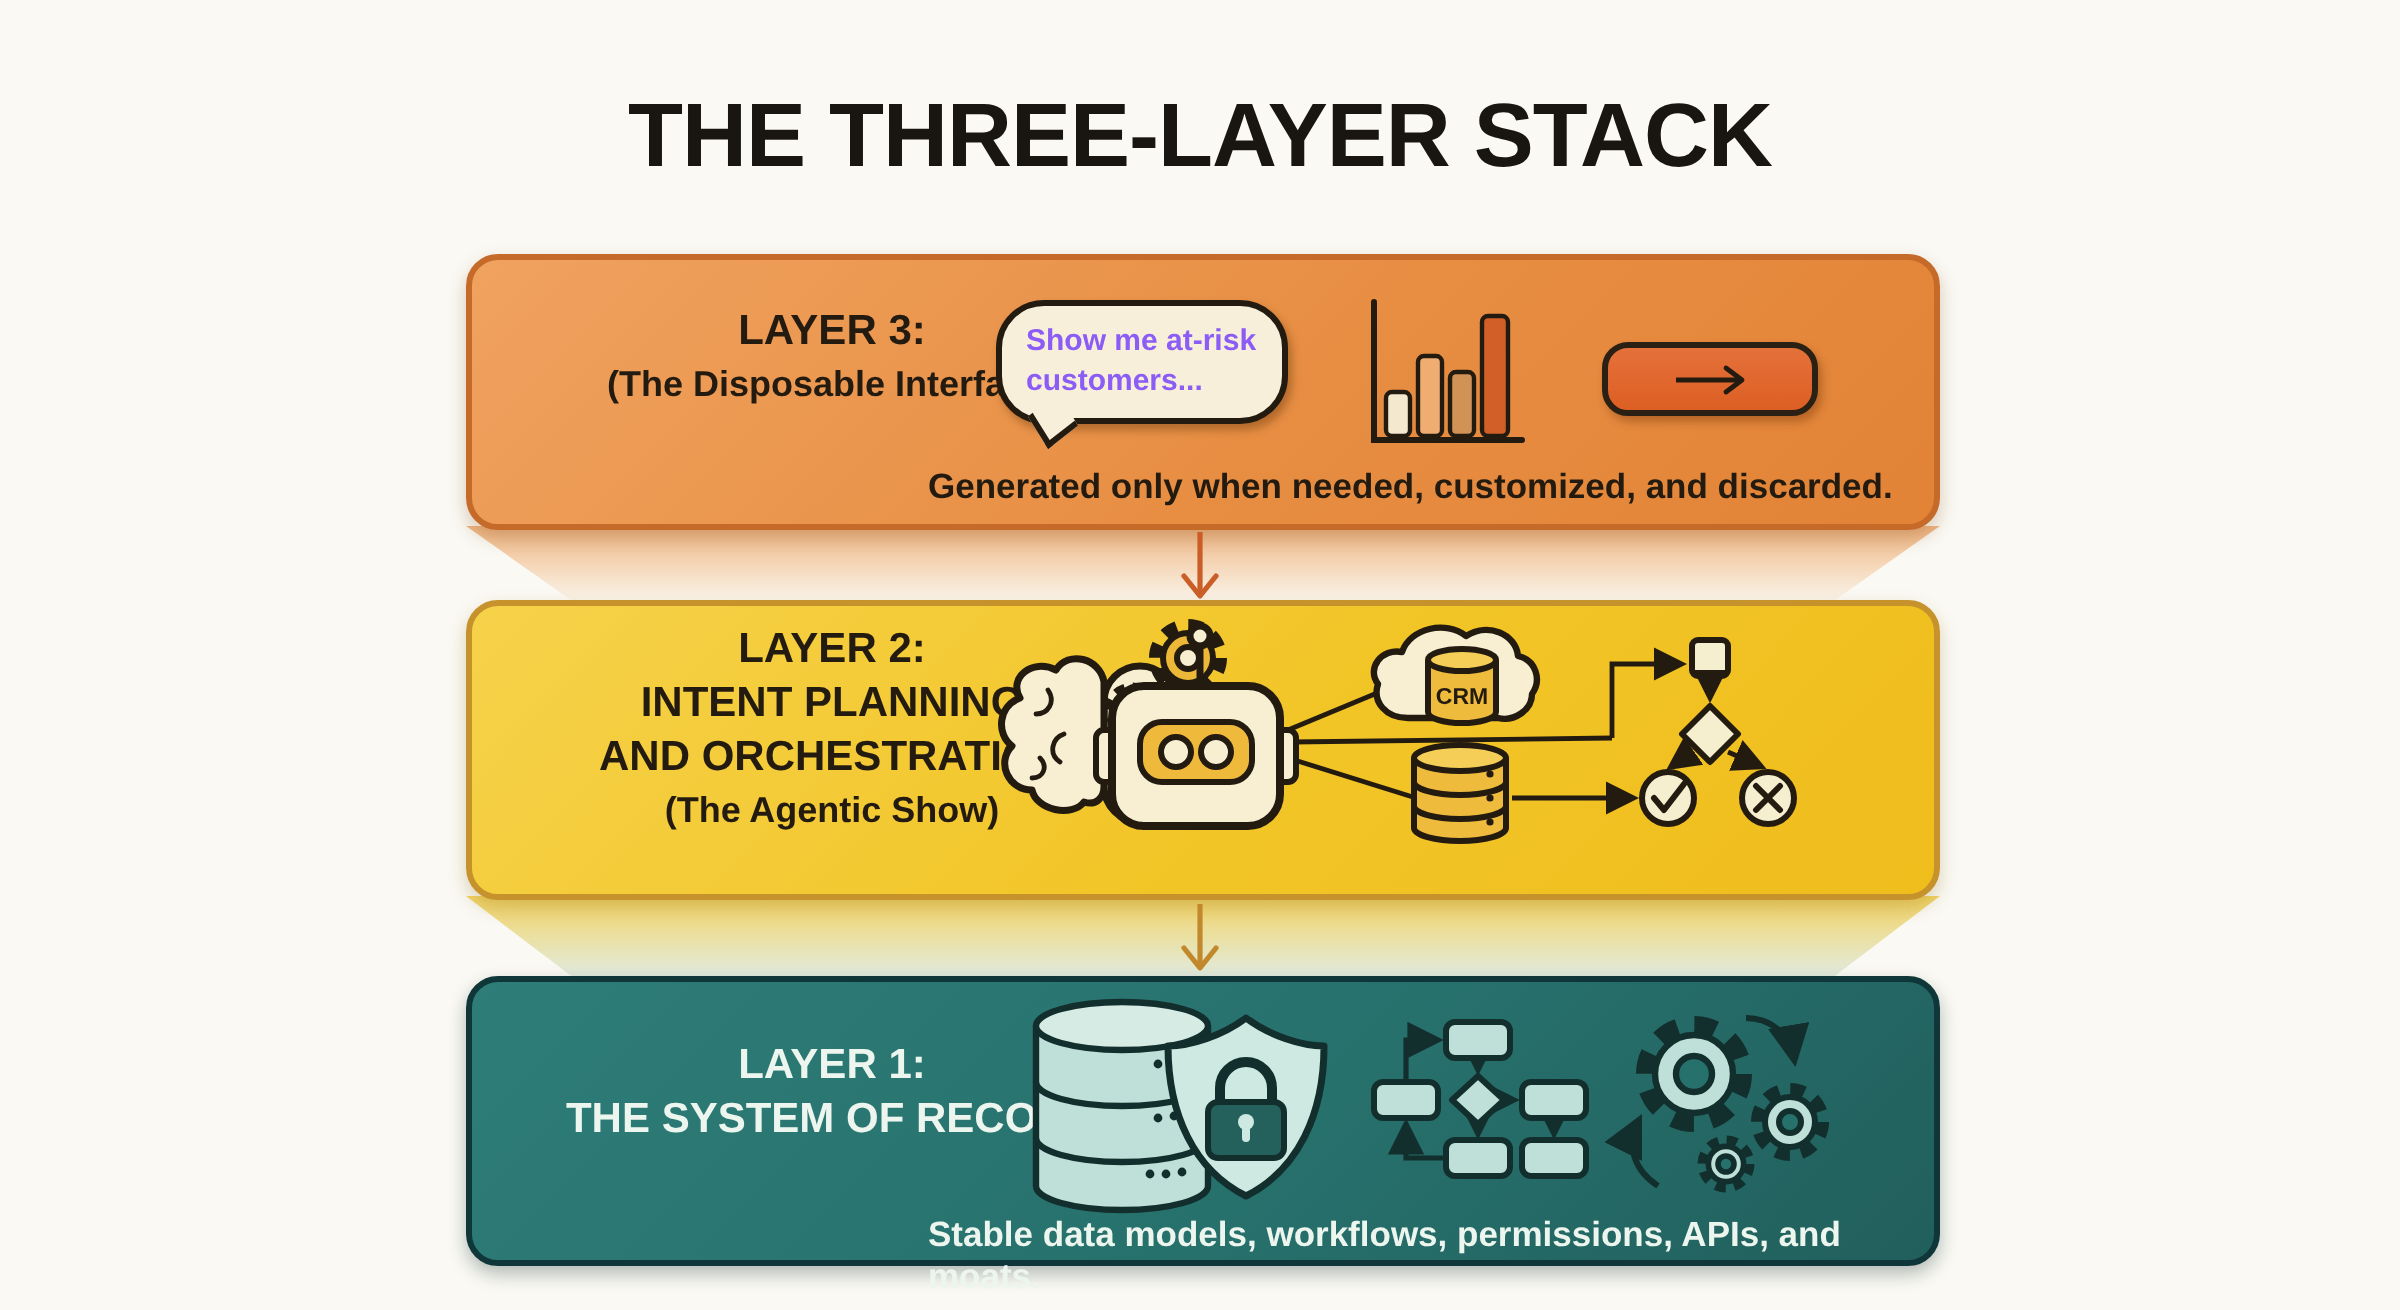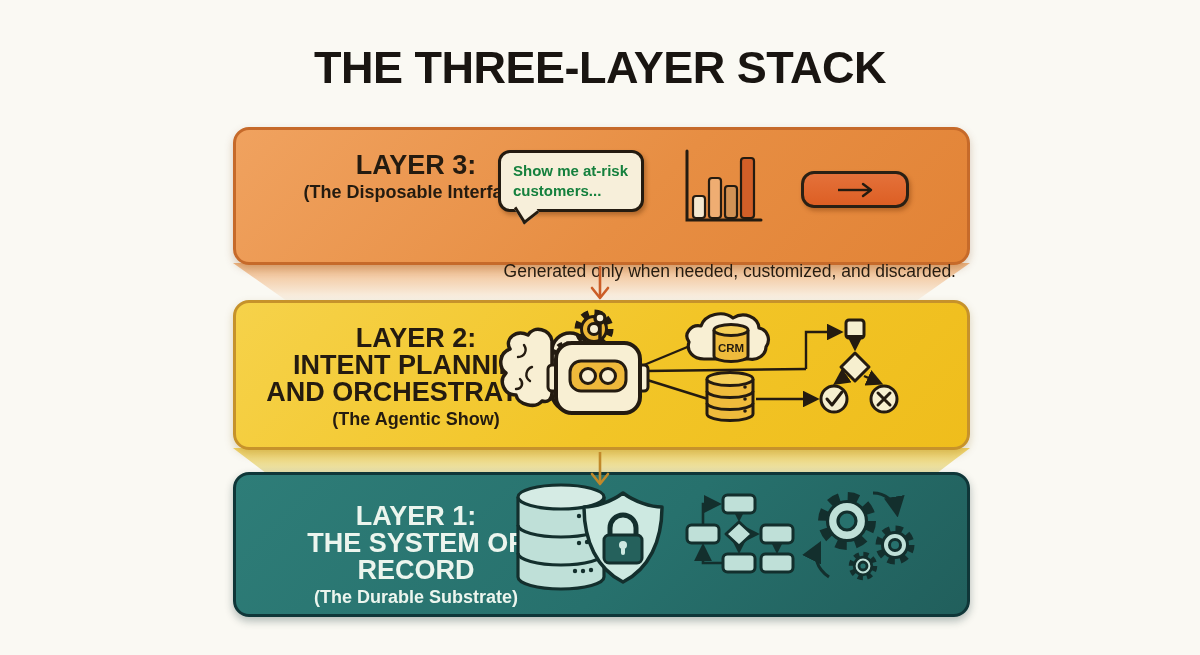--- a/index.html
+++ b/index.html
@@ -22,44 +22,44 @@
     border:3px solid #C66A2A;
     box-shadow:0 4px 9px rgba(120,60,10,0.25);
   }
   .layer-agentic {
     top:300px; height:150px;
     background:linear-gradient(135deg,#F6D24A 0%,#F2C527 55%,#EFBD1C 100%);
     border:3px solid #C6922B;
     box-shadow:0 4px 9px rgba(130,95,10,0.25);
   }
   .layer-record {
-    top:472px; height:145px;
+    top:488px; height:145px;
     background:linear-gradient(135deg,#2E7D78 0%,#27716D 55%,#215F5C 100%);
     border:3px solid #0F3638;
     box-shadow:0 4px 9px rgba(10,40,40,0.3);
   }
   .label-block { position:absolute; left:12px; width:336px; text-align:center; color:#241B10; }
   .layer-pixels .label-block { top:22px; }
-  .layer-agentic .label-block { top:22px; }
+  .layer-agentic .label-block { top:8px; }
   .layer-record .label-block { top:28px; color:#ECF5EE; }
-  .heading-line { font-size:27px; font-weight:800; line-height:27px; }
+  .heading-line { font-size:21px; font-weight:800; line-height:27px; }
   .subtitle-line { font-size:18px; font-weight:700; line-height:27px; }
   .caption {
-    position:absolute; left:228px; width:492px; text-align:right;
-    font-size:17.5px; font-weight:400; color:#241B10;margin-top:28px;
+    position:absolute; left:228px; width:492px; text-align:left;
+    font-size:17.5px; font-weight:700; color:#241B10;
   }
   .layer-pixels .caption { top:103px; }
   .layer-agentic .caption { top:122px; }
   .layer-record .caption { top:116px; color:#ECF5EE; }
 
   
   .speech-bubble {
     position:absolute; left:262px; top:20px; width:146px; box-sizing:border-box;
-    background:#F7EFDA; border:3px solid #241B10; border-radius:12px;
-    padding:8px 12px; font-size:15px; font-weight:700; line-height:20px; color:#15803d;
+    background:#F7EFDA; border:3px solid #241B10; border-radius:24px;
+    padding:8px 12px; font-size:15px; font-weight:700; line-height:20px; color:#8b5cf6;
     box-shadow:2px 3px 4px rgba(110,60,15,0.45);
   }
   .bubble-tail {
     position:absolute; left:16px; bottom:-11px; width:16px; height:16px;
     background:#F7EFDA; border-right:3px solid #241B10; border-bottom:3px solid #241B10;
     transform:rotate(52deg) skewY(6deg);
   }
   
   .action-button {
     position:absolute; left:565px; top:41px; width:108px; height:37px;
@@ -213,21 +213,20 @@
         <path d="M 384 86 L 396 98 M 396 86 L 384 98" stroke="#241B10" stroke-width="3" stroke-linecap="round"></path>
       </g>
     </svg>
 
   </div>
 
   <div class="layer layer-record">
     <div class="label-block">
       <div class="heading-line">LAYER 1:</div>
       <div class="heading-line">THE SYSTEM OF RECORD</div>
-      <div class="subtitle-line">(The Durable Substrate)</div>
     </div>
 
     <svg class="icon-abs" style="left:275px; top:6px;" width="410" height="112" viewBox="0 0 410 112">
       <defs>
         <marker id="m1" markerWidth="7" markerHeight="7" refX="5.5" refY="3.5" orient="auto">
           <path d="M0,0 L7,3.5 L0,7 Z" fill="#132F2D"></path>
         </marker>
       </defs>
 
       <g>
@@ -274,15 +273,16 @@
         <circle cx="336" cy="40" r="9" fill="#27716D" stroke="#132F2D" stroke-width="3.2"></circle>
         <circle cx="384" cy="64" r="16" fill="none" stroke="#132F2D" stroke-width="7" stroke-dasharray="7 5.57"></circle>
         <circle cx="384" cy="64" r="12.5" fill="#BFE0D8" stroke="#132F2D" stroke-width="3"></circle>
         <circle cx="384" cy="64" r="5.5" fill="#27716D" stroke="#132F2D" stroke-width="3"></circle>
         <circle cx="352" cy="85" r="11.5" fill="none" stroke="#132F2D" stroke-width="5.5" stroke-dasharray="5 4.03"></circle>
         <circle cx="352" cy="85" r="8.8" fill="#BFE0D8" stroke="#132F2D" stroke-width="2.8"></circle>
         <circle cx="352" cy="85" r="4" fill="#27716D" stroke="#132F2D" stroke-width="2.8"></circle>
       </g>
     </svg>
 
+    <div class="caption">Stable data models, workflows, permissions, APIs, and moats.</div>
   </div>
 
 </div>
 
 </body></html>

